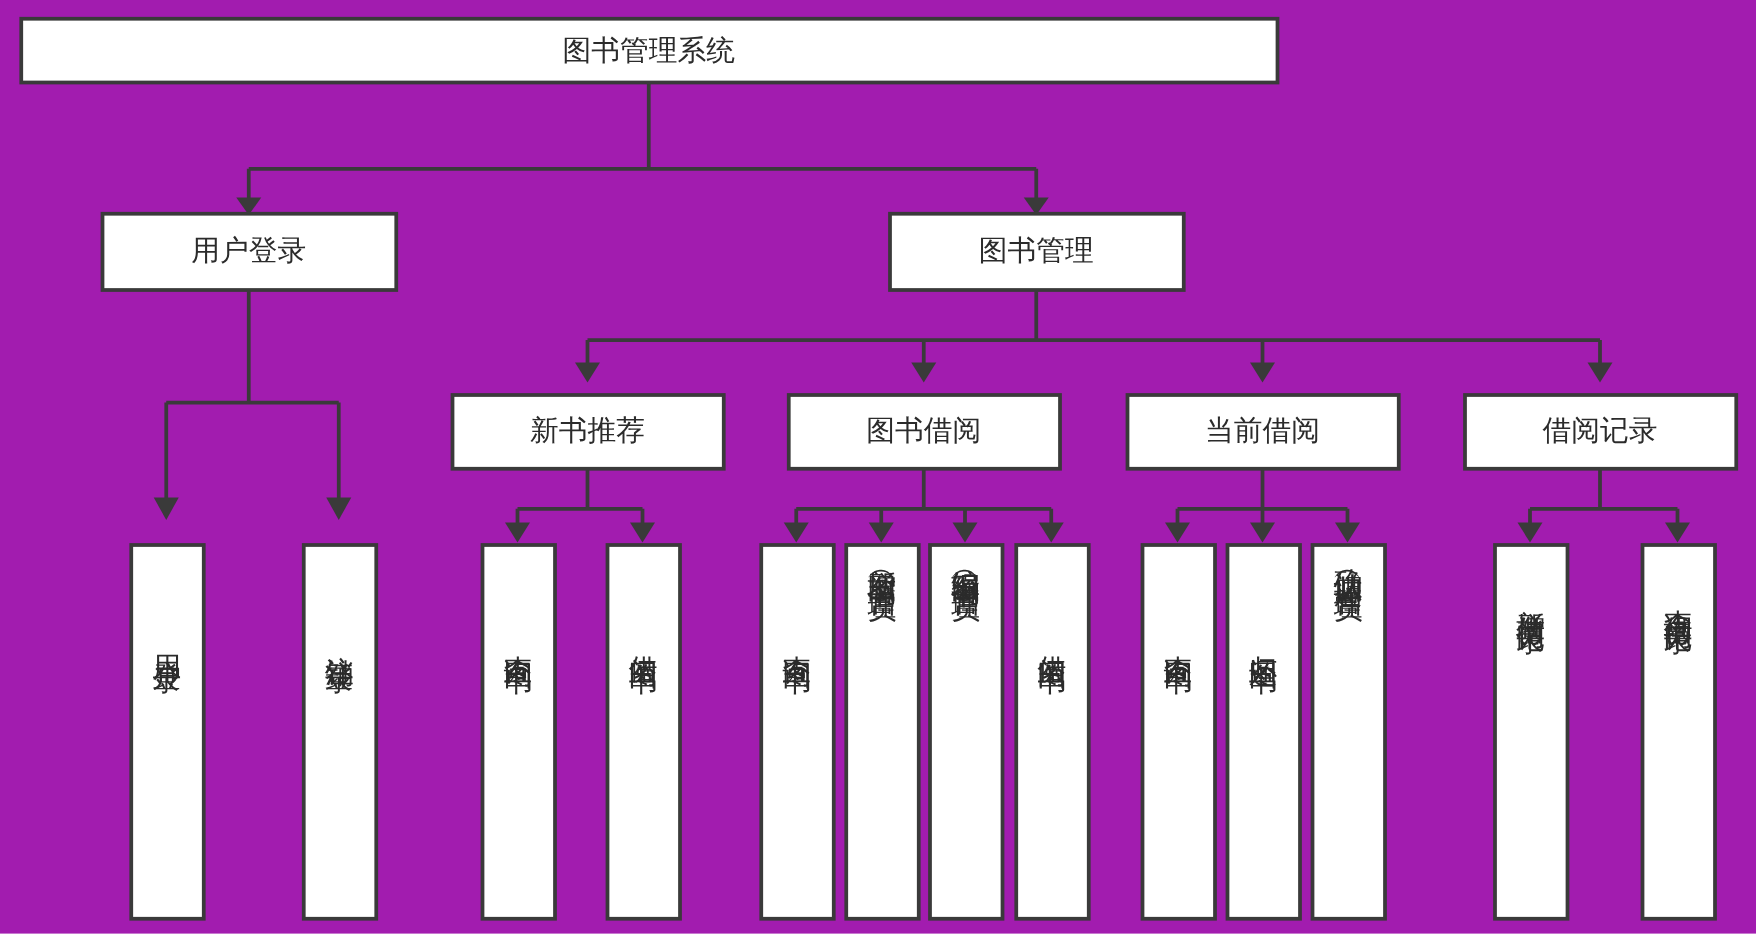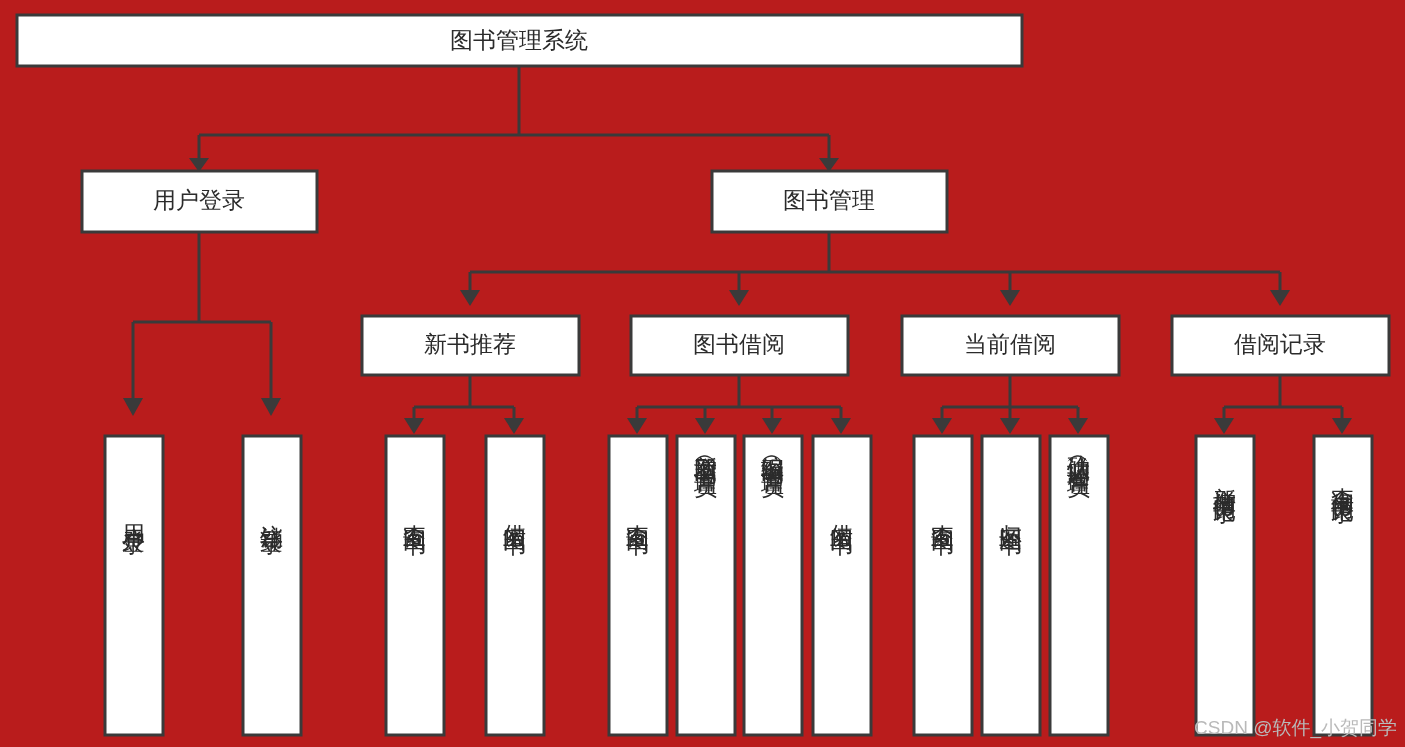--- a/index.html
+++ b/index.html
@@ -10,21 +10,21 @@
   body {
     width: 1405px;
     height: 747px;
     font-family: "Liberation Sans", "DejaVu Sans", sans-serif;
     overflow: hidden;
   }
   #diagram-root {
     position: relative;
     width: 1405px;
     height: 747px;
-    background: #b91c1c;
+    background: #a21caf;
   }
   svg.diagram-canvas {
     position: absolute;
     top: 0;
     left: 0;
     width: 1405px;
     height: 747px;
   }
   .node-box {
     fill: #ffffff;
@@ -202,15 +202,14 @@
       <rect class="node-box" x="1196" y="436" width="58" height="299"></rect>
       <text class="node-label-vertical" x="1225" y="478">新增借阅记录</text>
     </g>
     <g>
       <rect class="node-box" x="1314" y="436" width="58" height="299"></rect>
       <text class="node-label-vertical" x="1343" y="478">查询借阅记录</text>
     </g>
 
   </svg>
 
-  <div class="watermark-text">CSDN @软件_小贺同学</div>
 
 </div>
 
 </body></html>

